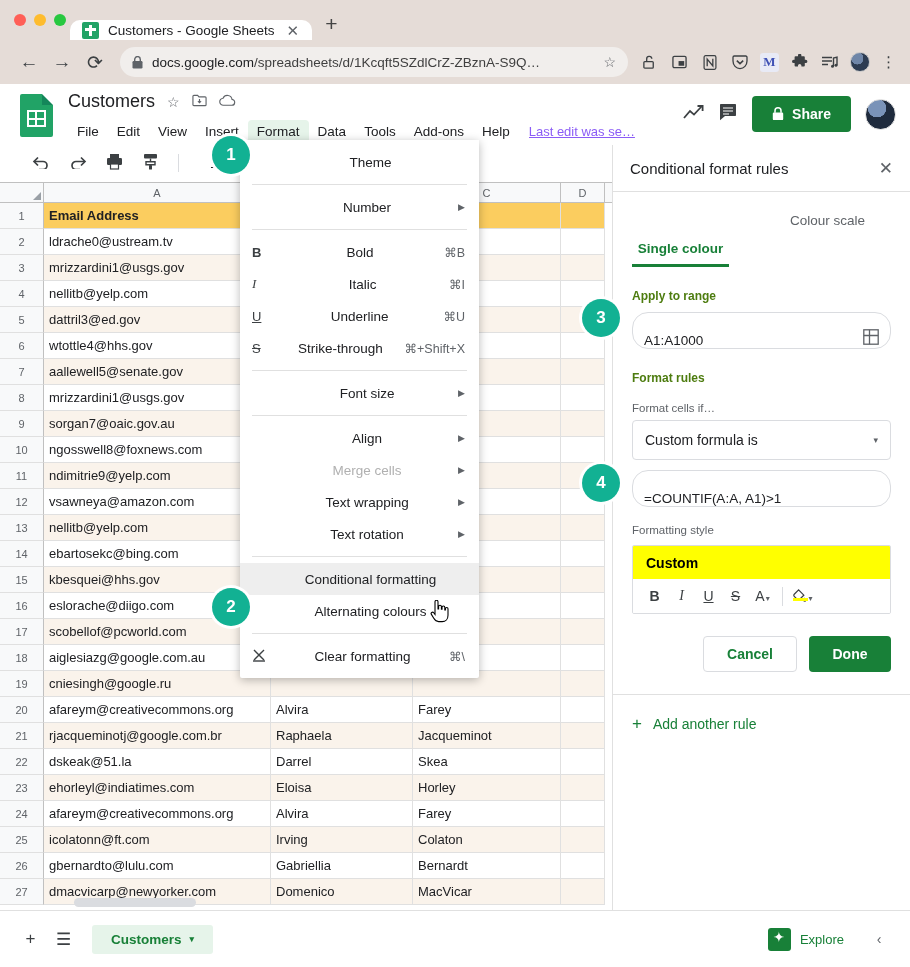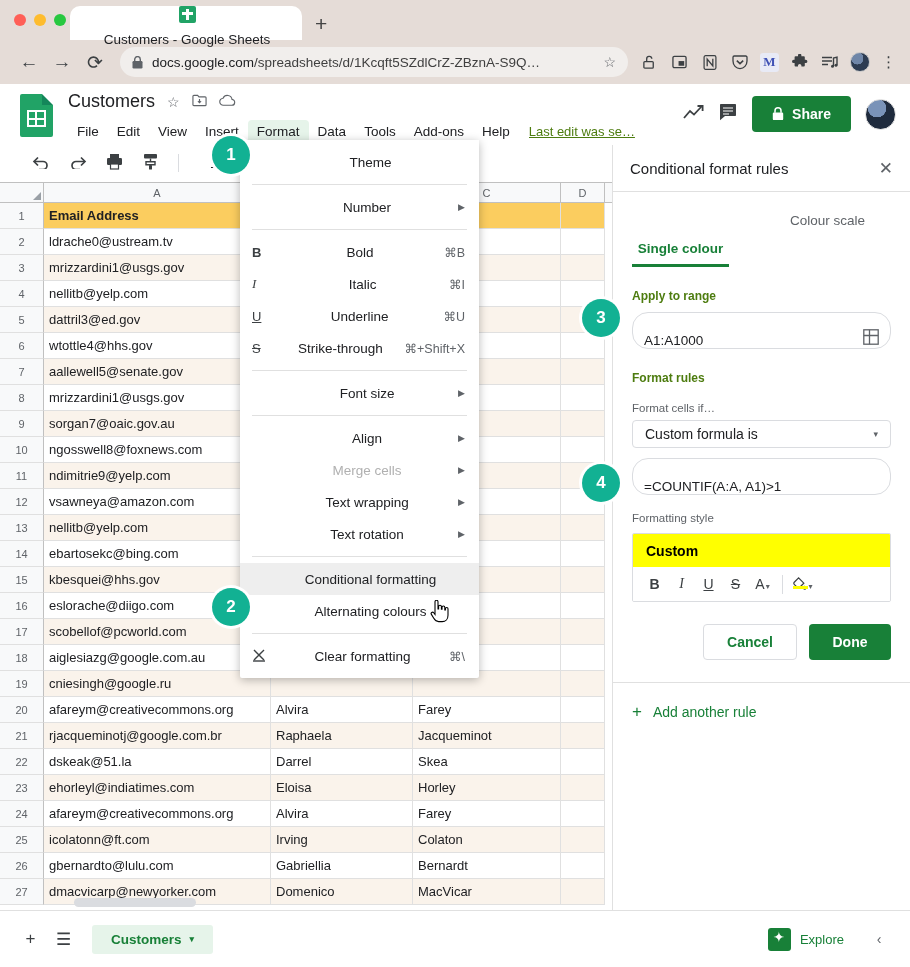--- a/index.html
+++ b/index.html
@@ -11,24 +11,23 @@
   }
 
   
   #browser-chrome { background:#e5dcd7; height:84px; position:relative; }
   #traffic-lights { position:absolute; left:14px; top:14px; display:flex; gap:8px; }
   .tl { width:12px; height:12px; border-radius:50%; }
   .tl-red{background:#ff5f57;} .tl-yellow{background:#febc2e;} .tl-green{background:#28c840;}
 
   #tab-strip { position:absolute; left:70px; top:4px; display:flex; align-items:flex-end; height:36px; }
   #browser-tab {
-    background:#fff; border-radius:10px 10px 0 0; height:34px;
+    background:#fff; border-radius:10px 10px 0 0; height:20px;
     display:flex; align-items:center; padding:0 10px 0 12px; gap:9px;
     min-width:232px;
-    flex-direction:column;
   }
   #tab-favicon { width:17px; height:17px; background:#21a366; border-radius:2px;
     position:relative; flex:none; }
   #tab-favicon:before { content:""; position:absolute; left:7px; top:3px; width:3px; height:11px; background:#fff;}
   #tab-favicon:after { content:""; position:absolute; left:3px; top:6px; width:11px; height:3px; background:#fff;}
   #tab-title { font-size:13.5px; color:#202124; white-space:nowrap; flex:1; }
   #tab-close { font-size:15px; color:#5f6368; cursor:pointer; padding:0 3px; line-height:1;}
   #new-tab { font-size:21px; color:#444; margin-left:13px; margin-bottom:6px; cursor:pointer; line-height:1;}
 
   #omnibar-row { position:absolute; left:0; top:40px; right:0; height:44px; display:flex; align-items:center; padding:0 14px; gap:3px;}
@@ -61,21 +60,21 @@
   #logo-grid:before{content:"";position:absolute;left:0;top:6px;width:15px;height:2px;background:#fff;}
   #logo-grid:after{content:"";position:absolute;left:6px;top:0;width:2px;height:13px;background:#fff;}
 
   #doc-title-row { position:absolute; left:68px; top:7px; display:flex; align-items:center; gap:12px;}
   #doc-title { font-size:18px; color:#202124; }
   .title-icon { color:#5f6368; font-size:14px; cursor:pointer; }
 
   #menubar { position:absolute; left:68px; top:36px; display:flex; align-items:center; gap:0;}
   .menu-item { font-size:13.5px; color:#202124; padding:4px 9px; border-radius:4px; cursor:pointer; }
   .menu-item.active { background:#e6f4ea; }
-  #last-edit { font-size:13px; color:#4d7c0f; margin-left:10px; text-decoration:underline;
+  #last-edit { font-size:13px; color:#8b5cf6; margin-left:10px; text-decoration:underline;
                white-space:nowrap; max-width:112px; overflow:hidden; }
 
   #header-right { position:absolute; right:14px; top:12px; display:flex; align-items:center; gap:14px;}
   #trend-icon, #comment-icon { color:#3c4043; cursor:pointer; }
   #share-btn { background:#188038; color:#fff; border-radius:4px; height:36px; display:flex;
       align-items:center; gap:8px; padding:0 20px; font-size:14px; font-weight:bold; cursor:pointer;}
   #avatar-doc { width:31px;height:31px;border-radius:50%;
       background:radial-gradient(circle at 38% 28%, #7a93b8 0 33%, #1f2b3d 34% 100%);
       border:1px solid #ddd;}
 
@@ -145,21 +144,21 @@
   #sb-tabs { display:flex; padding:0 19px; margin-top:14px; gap:0;}
   .sb-tab { font-size:13.5px; padding:7px 4px 8px; color:#5f6368; cursor:pointer; text-align:center;}
   .sb-tab.sel { color:#188038; font-weight:bold; border-bottom:3px solid #188038; }
   #tab-single{width:113px;margin-top:28px;} #tab-scale{width:148px; margin-left:35px;}
   .sb-label { font-size:12px; color:#4d7c0f; font-weight:bold; padding:0 19px; margin-top:22px;}
   .sb-sublabel { font-size:11.5px; color:#5f6368; padding:0 19px; margin-top:17px;}
   .sb-field { margin:9px 19px 0; height:37px; border:1px solid #dadce0; border-radius:16px;
               display:flex; align-items:flex-end; padding:0 11px; font-size:13.5px; color:#202124;}
   .sb-field .val{flex:1;}
   #range-grid-icon{color:#5f6368;font-size:14px;}
-  #rule-select { margin:6px 19px 0; height:28px; border:1px solid #dadce0; border-radius:4px;
+  #rule-select { margin:6px 19px 0; height:40px; border:1px solid #dadce0; border-radius:4px;
                  display:flex; align-items:center; padding:0 12px; font-size:14px; color:#202124;}
   #rule-select .val{flex:1;}
   #rule-caret{font-size:9px;color:#5f6368;}
   #formula-field { margin:10px 19px 0; height:37px; }
   #style-box { margin:9px 19px 0; border:1px solid #dadce0; border-radius:2px; overflow:hidden;}
   #style-preview { background:#ffff00; height:33px; display:flex; align-items:center;
                    padding:0 13px; font-size:14px; color:#000; font-weight:bold;}
   #style-tools { height:34px; display:flex; align-items:center; gap:0; padding:0 8px; background:#fff;}
   .st { width:27px; text-align:center; font-size:14px; color:#3c4043; cursor:pointer; position:relative;}
   .st .caret{font-size:8px;color:#5f6368;margin-left:1px;}

